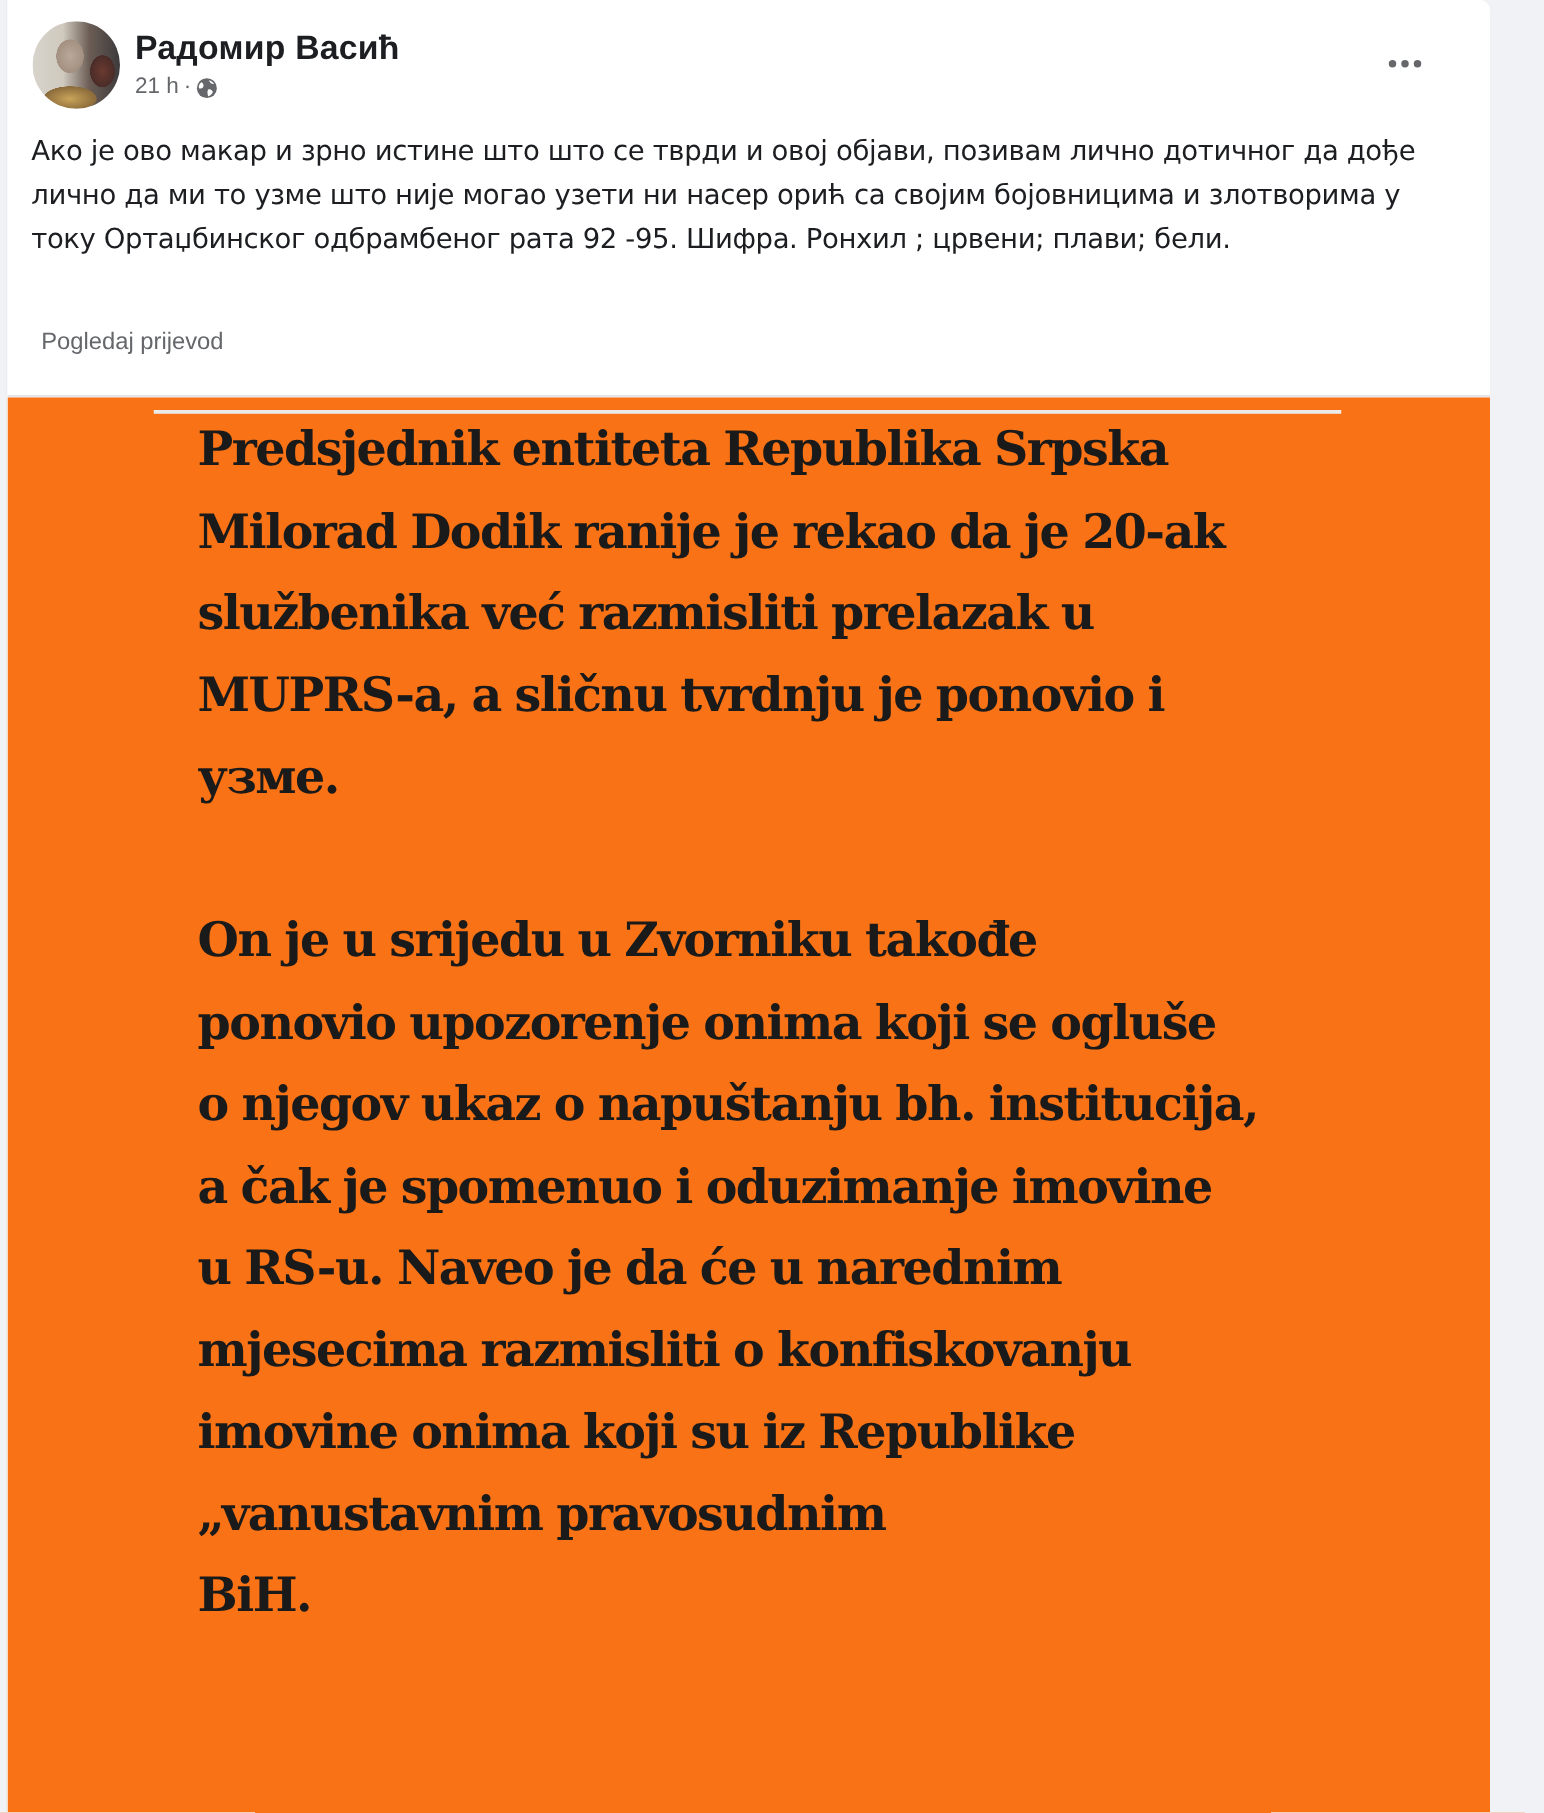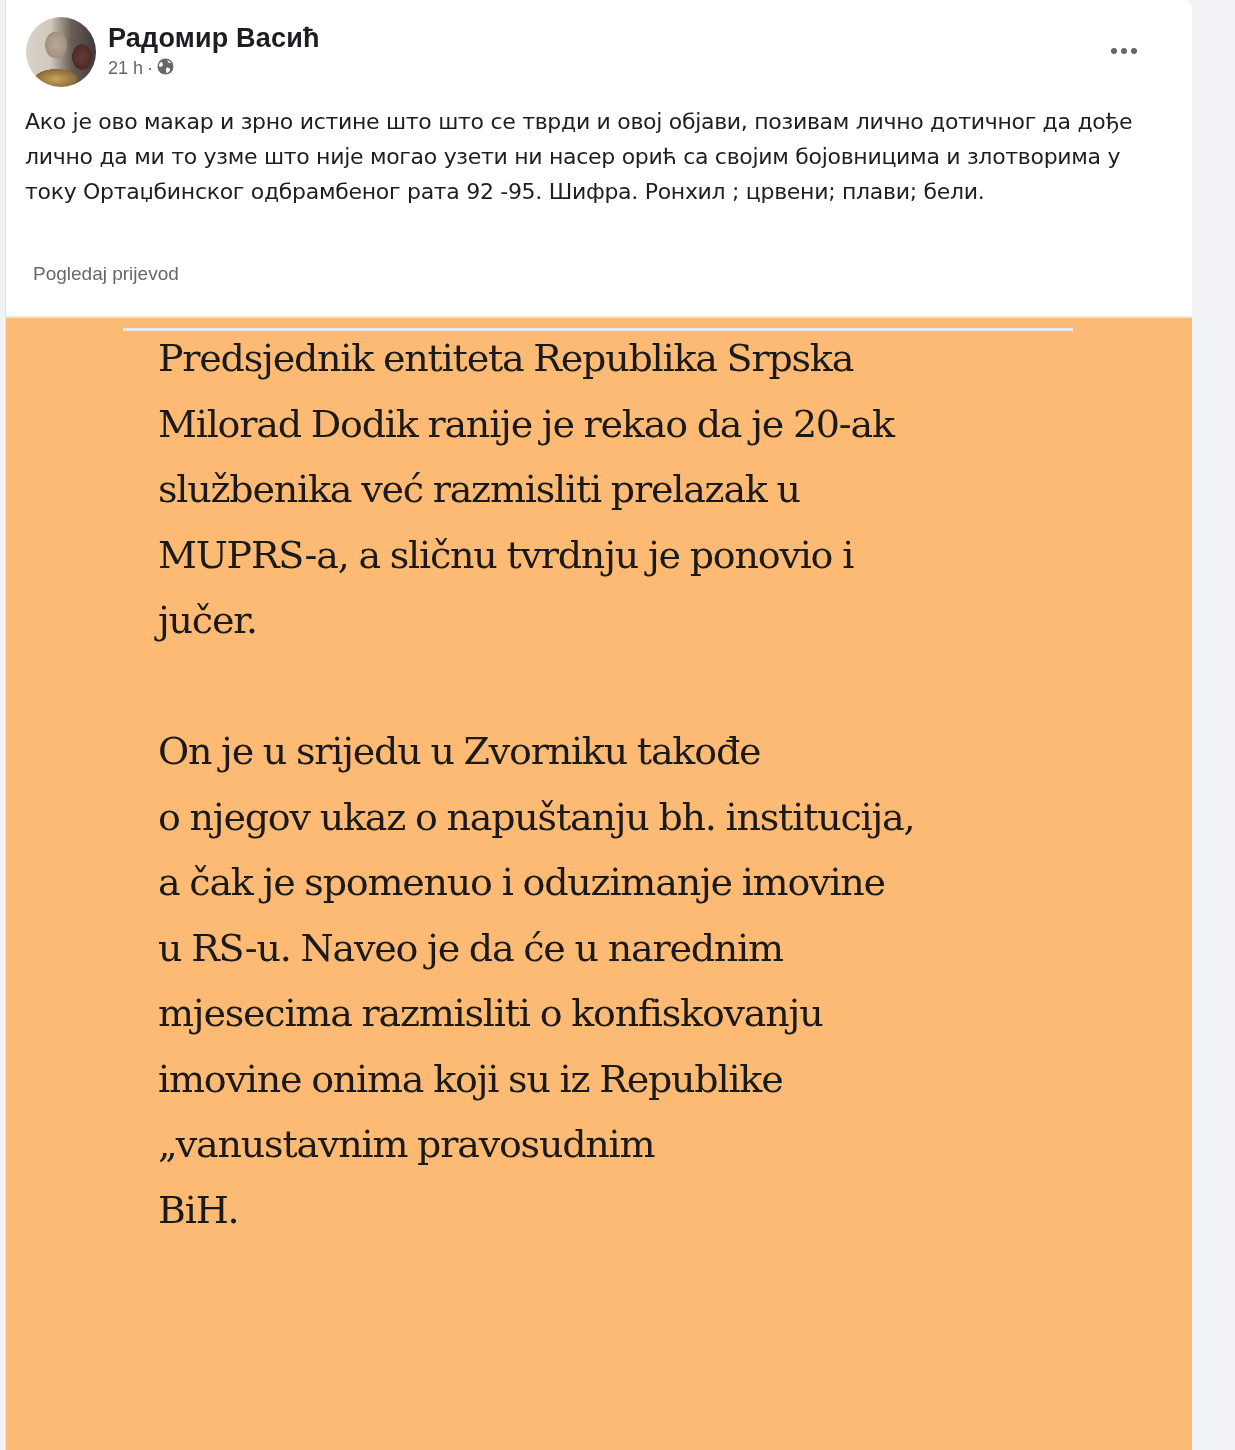--- a/index.html
+++ b/index.html
@@ -51,21 +51,21 @@
       font-size: 27px;
       font-weight: bold;
       color: #1c1e21;
       letter-spacing: 0.2px;
     }
     .meta {
       position: absolute;
       left: 102px;
       top: 58px;
       display: flex;
-      align-items: flex-start;
+      align-items: flex-end;
       font-size: 18px;
       color: #65676b;
     }
     .meta .dot { margin: 0 4px; }
     .globe-icon {
       display: inline-block;
       width: 17px;
       height: 17px;
     }
     .more-button {
@@ -112,21 +112,22 @@
       width: 100%;
       height: 2px;
       background: #e4e6e9;
     }
     .attached-image {
       position: absolute;
       left: 0;
       top: 318px;
       width: 100%;
       height: 1132px;
-      background: #fdba74;
+      background: #f97316;
+      font-weight: bold;
     }
     .image-topline {
       position: absolute;
       left: 117px;
       top: 10px;
       width: 950px;
       height: 3px;
       background: #ebebeb;
     }
     .article {
@@ -177,23 +178,24 @@
 
   <div class="divider"></div>
 
   <div class="attached-image">
     <div class="image-topline"></div>
     <div class="article">
       <span class="line">Predsjednik entiteta Republika Srpska</span>
       <span class="line">Milorad Dodik ranije je rekao da je 20-ak</span>
       <span class="line">službenika već razmisliti prelazak u</span>
       <span class="line">MUPRS-a, a sličnu tvrdnju je ponovio i</span>
-      <span class="line">jučer.</span>
+      <span class="line">узме.</span>
       <span class="para-gap"></span>
       <span class="line">On je u srijedu u Zvorniku takođe</span>
+      <span class="line">ponovio upozorenje onima koji se ogluše</span>
       <span class="line">o njegov ukaz o napuštanju bh. institucija,</span>
       <span class="line">a čak je spomenuo i oduzimanje imovine</span>
       <span class="line">u RS-u. Naveo je da će u narednim</span>
       <span class="line">mjesecima razmisliti o konfiskovanju</span>
       <span class="line">imovine onima koji su iz Republike</span>
       <span class="line">„vanustavnim pravosudnim</span>
       <span class="line">BiH.</span>
     </div>
   </div>
 

